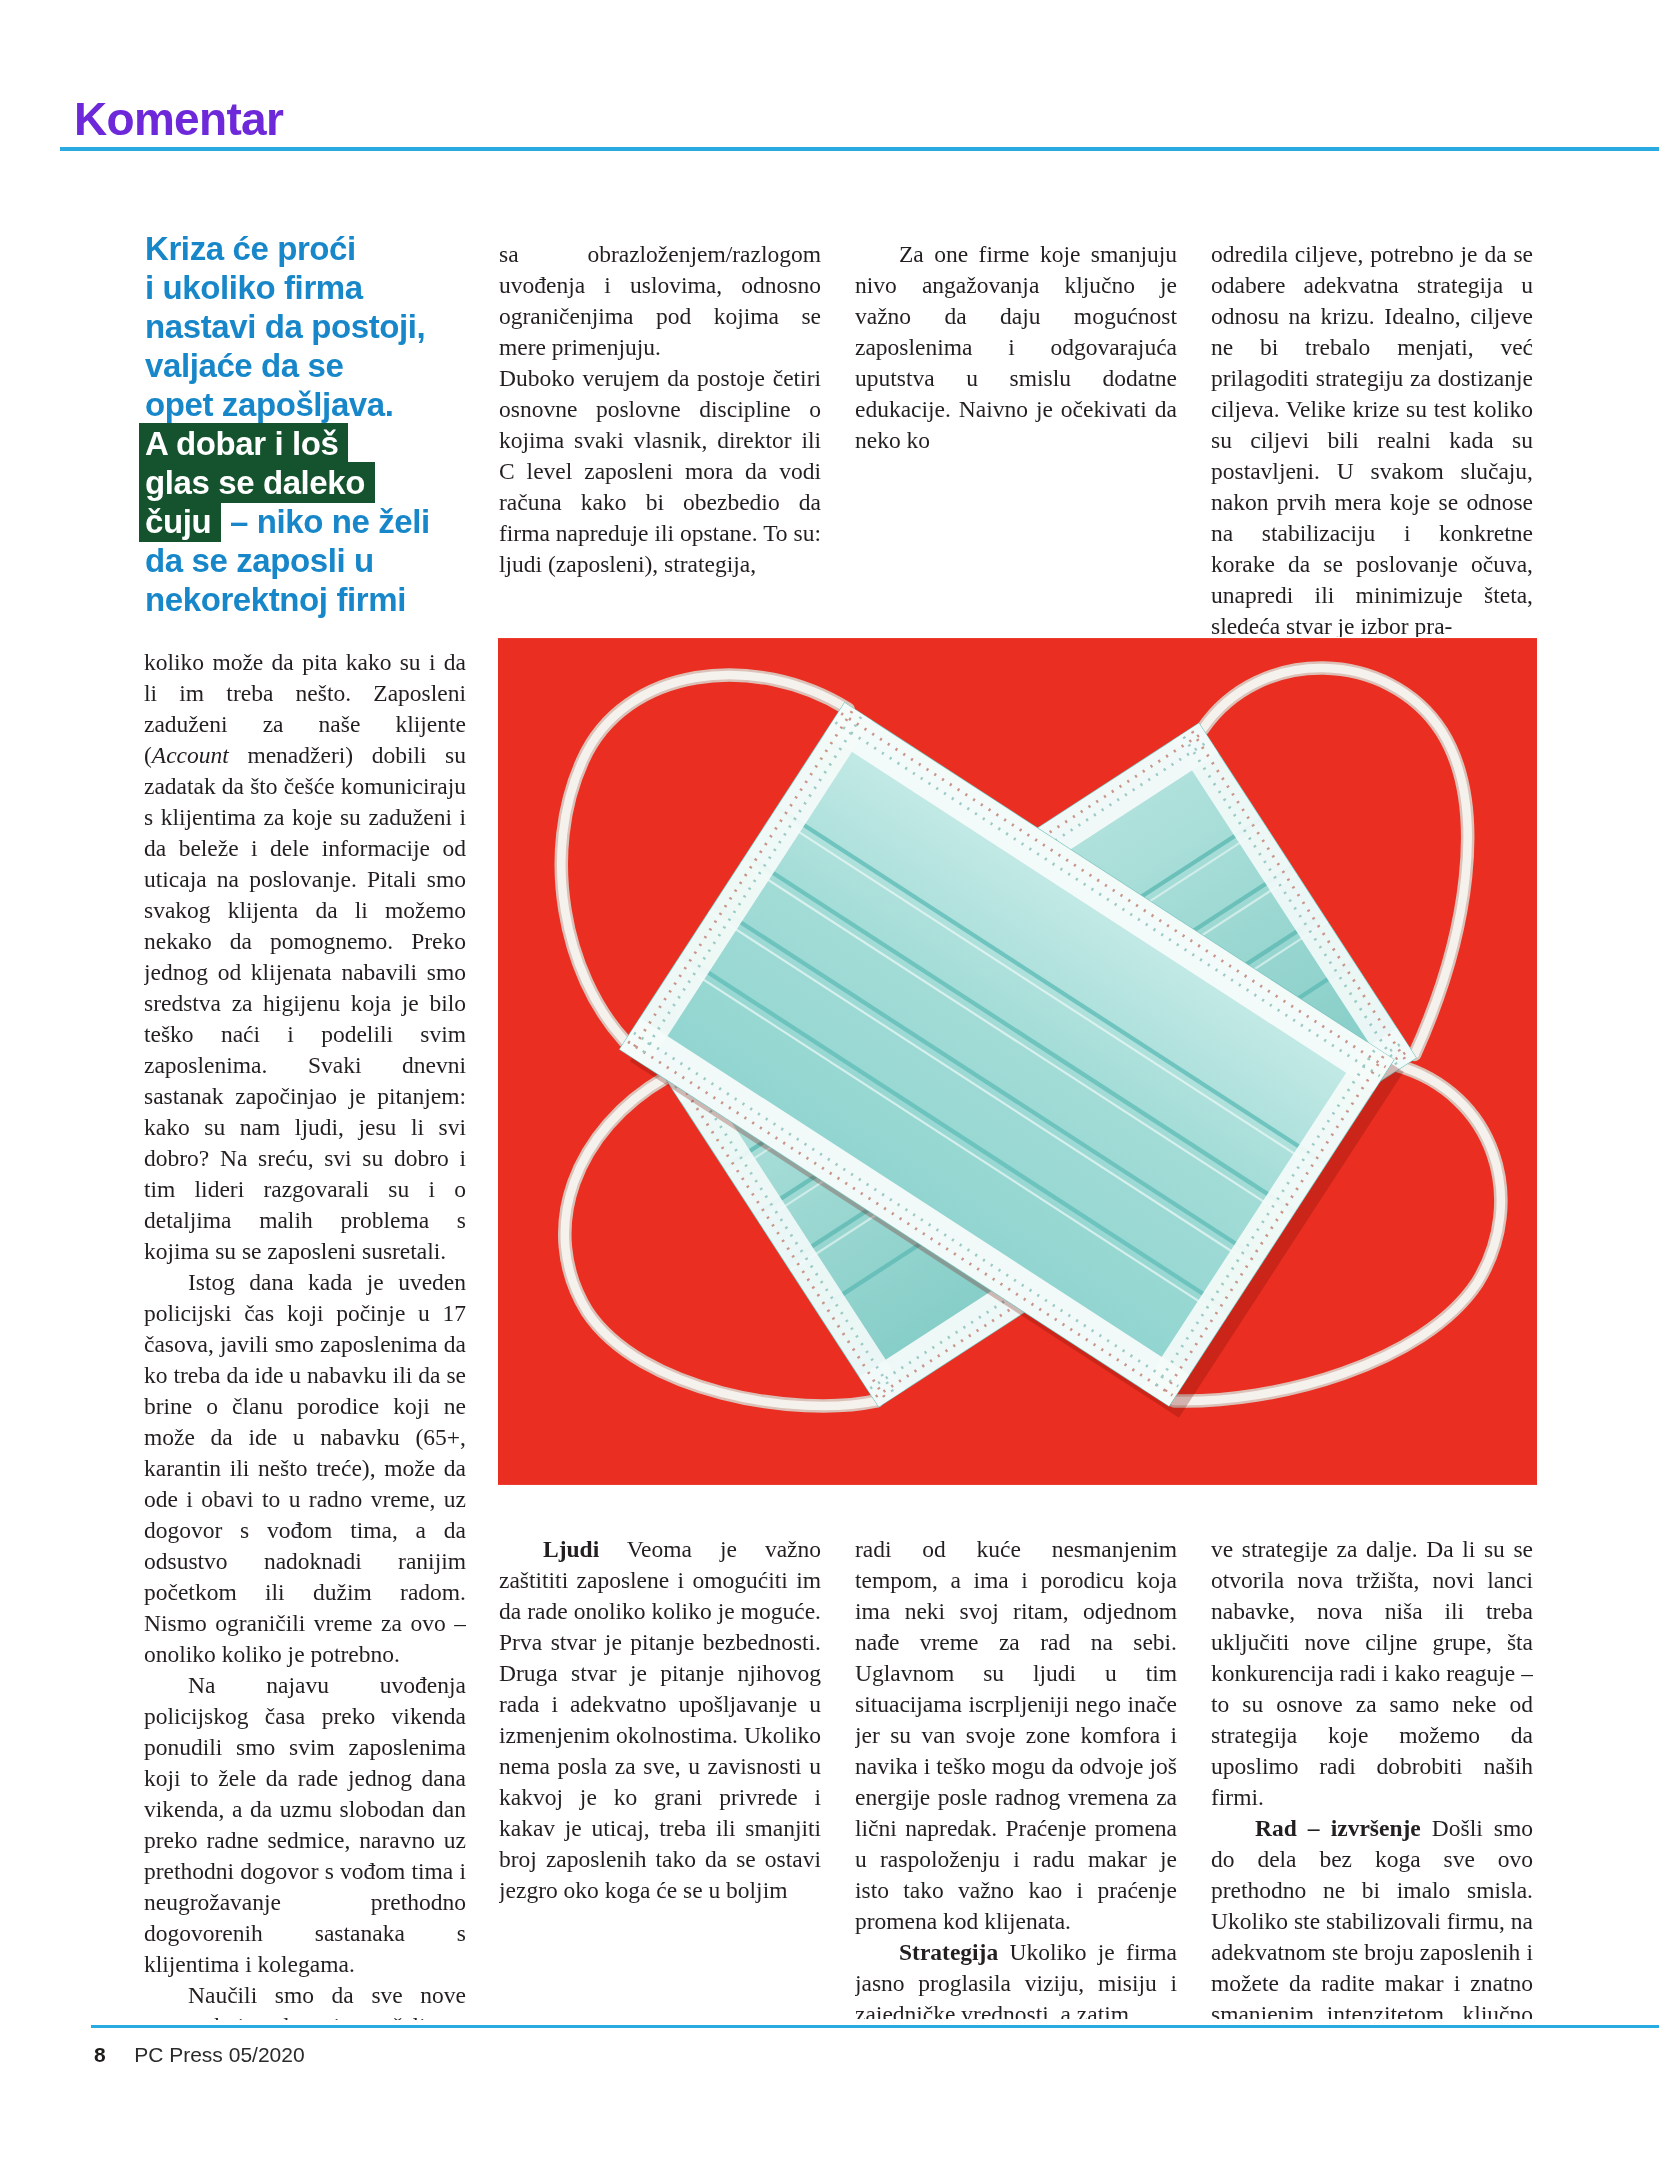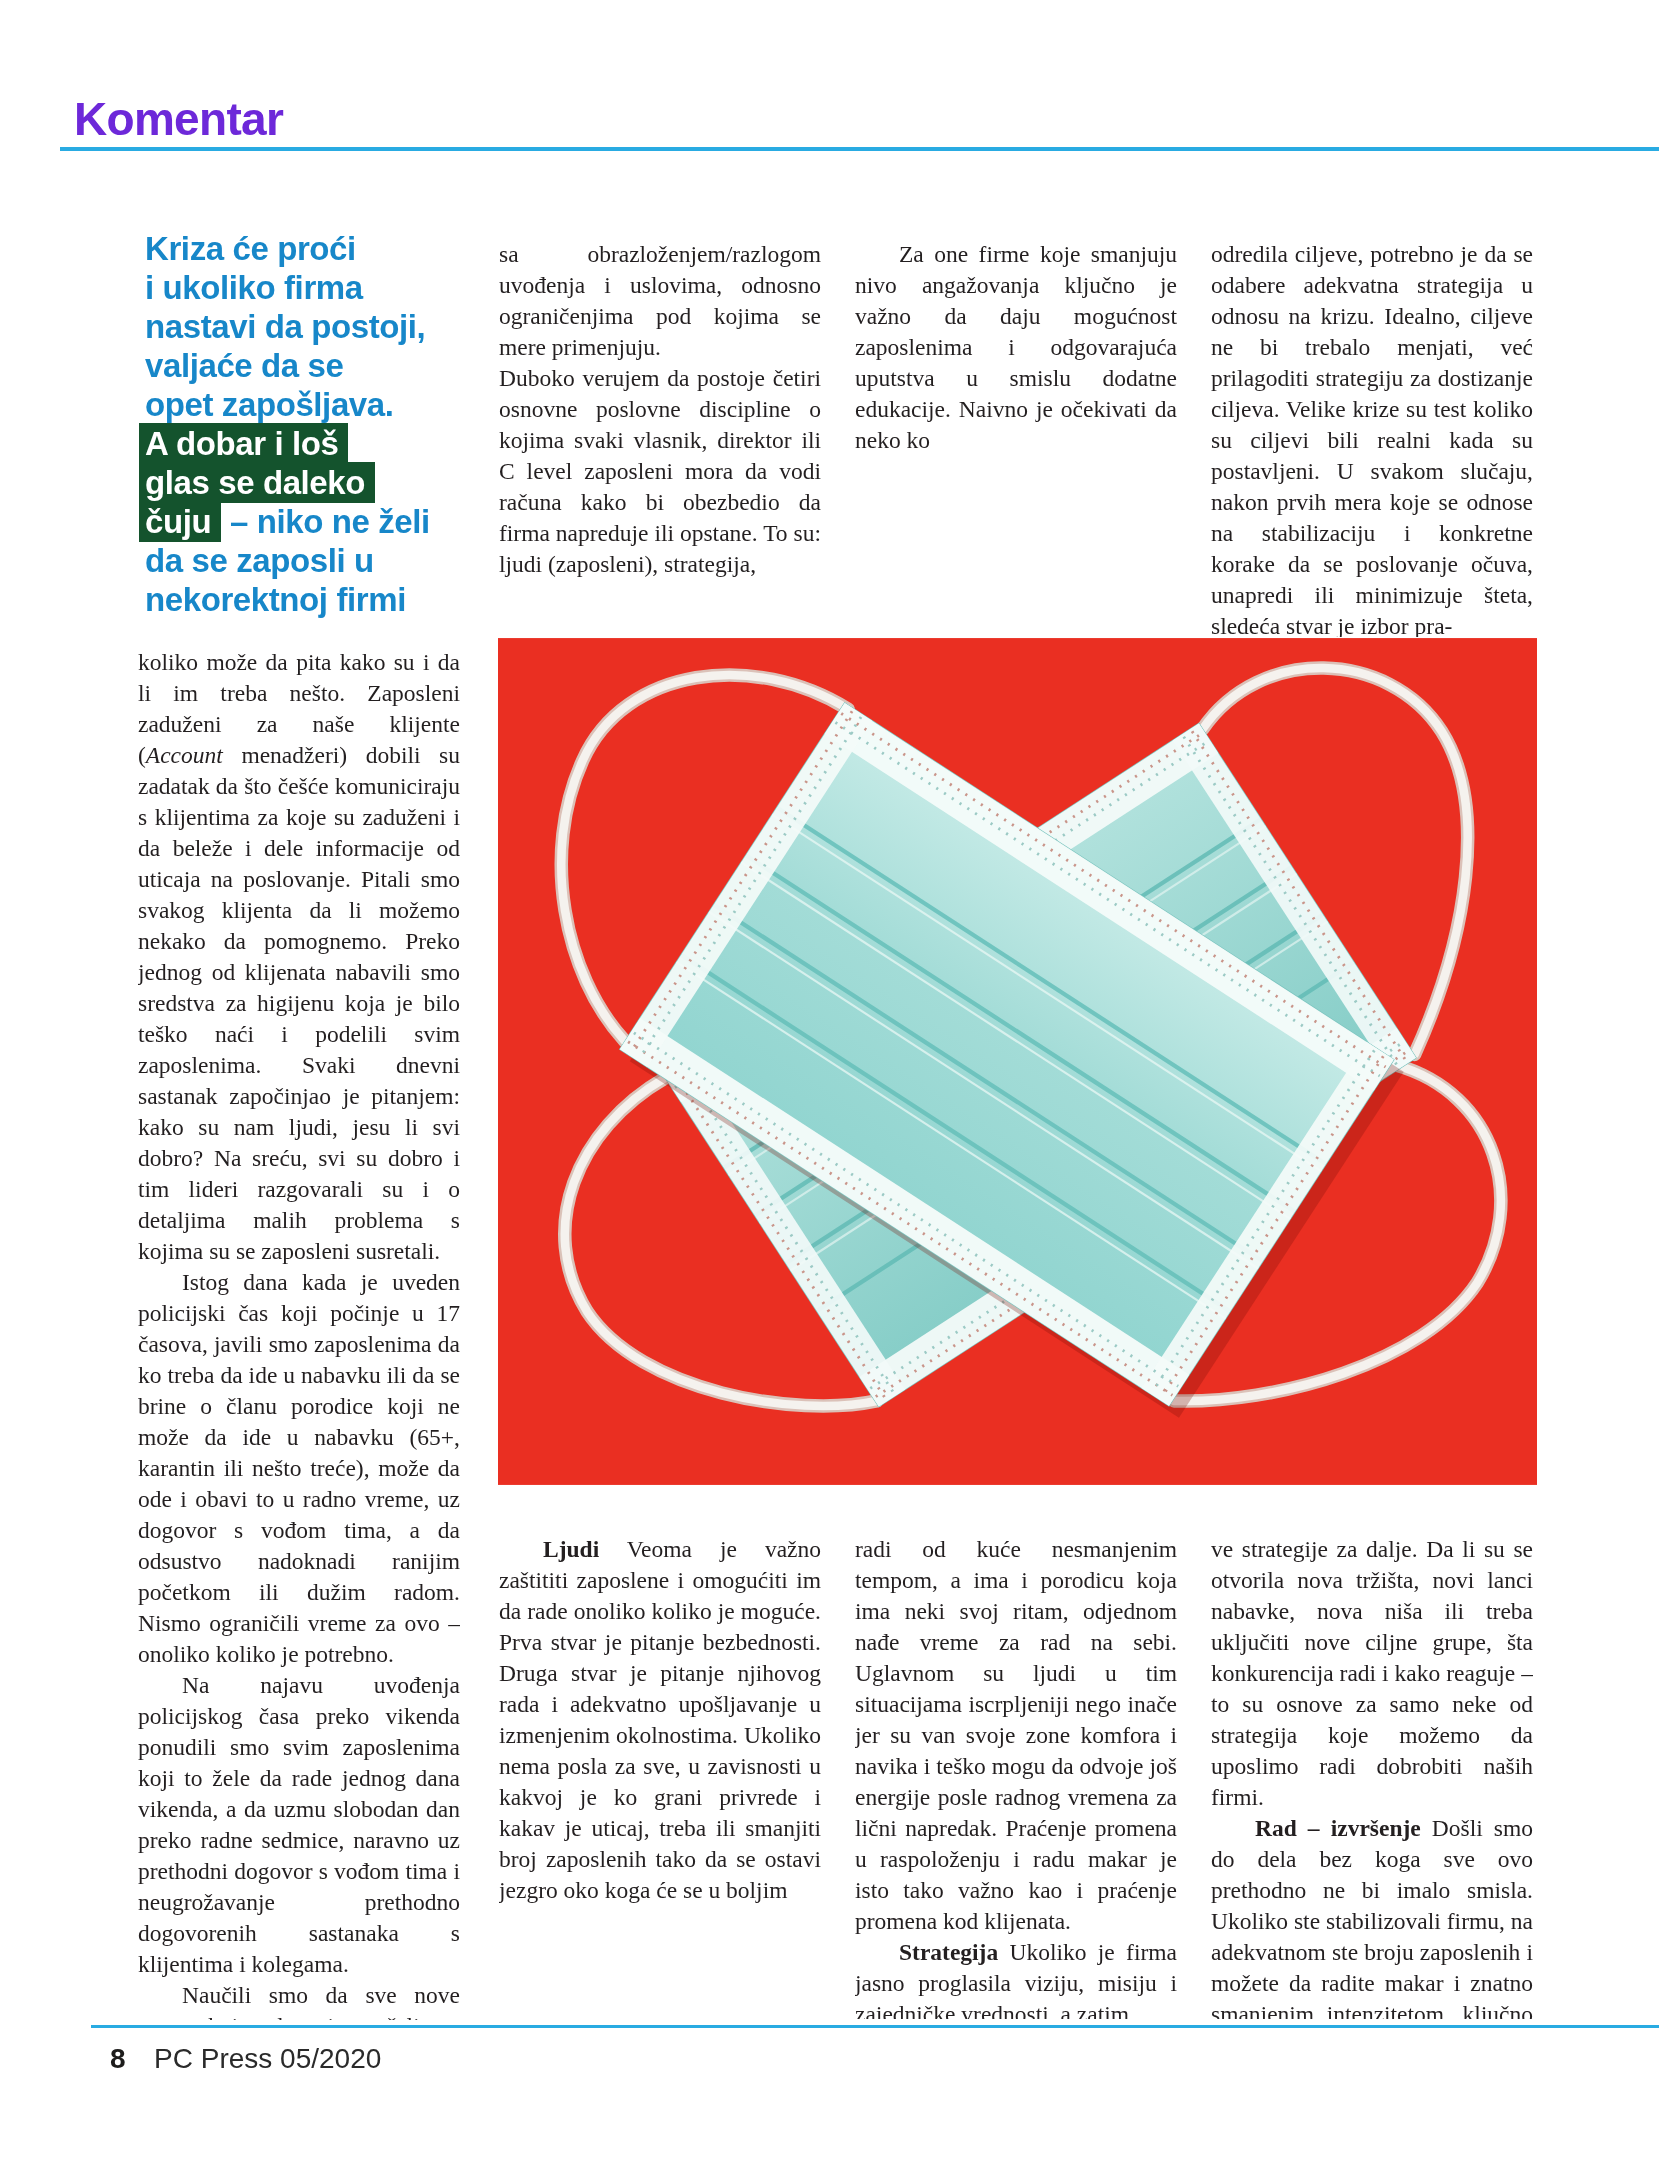--- a/index.html
+++ b/index.html
@@ -32,35 +32,35 @@
   }
   .col p{margin:0;}
   .col p.ind{text-indent:44px;}
   .col h2{
     font-family:"Liberation Sans","DejaVu Sans",sans-serif;
     font-size:25.6px;line-height:30px;letter-spacing:-0.4px;
     color:#1d1c1b;margin:20px 0 7.1px 0;text-align:left;
   }
   .col .b{font-weight:bold;}
   .col .i{font-style:italic;}
-  #col1{left:138px;top:647px;height:1373px;}
+  #col1{left:144px;top:647px;height:1373px;}
   #col2top{left:499px;top:239px;height:398px;}
   #col3top{left:855px;top:239px;height:398px;}
   #col4top{left:1211px;top:239px;height:398px;}
   #col2bot{left:499px;top:1534px;height:485px;}
   #col3bot{left:855px;top:1534px;height:485px;}
   #col4bot{left:1211px;top:1534px;height:485px;}
   
   .photo{position:absolute;left:498px;top:638px;width:1039px;height:847px;margin:0;}
   .photo svg{display:block;}
   
   .footer-rule{position:absolute;left:91px;top:2025px;width:1568px;height:2.8px;background:#29abe2;}
   .footer{
-    position:absolute;left:110px;top:2043px;
-    font-family:"Liberation Sans","DejaVu Sans",sans-serif;font-size:28px;color:#2a2a2a;
+    position:absolute;left:94px;top:2043px;
+    font-family:"Liberation Sans","DejaVu Sans",sans-serif;font-size:21px;color:#2a2a2a;
   }
   .footer .pagenum{font-weight:bold;margin-right:28.5px;color:#1d1c1b;}
 </style>
 </head>
 <body>
 
 <div class="page">
 
   <h1 class="section-title">Komentar</h1>
   <div class="header-rule"></div>

